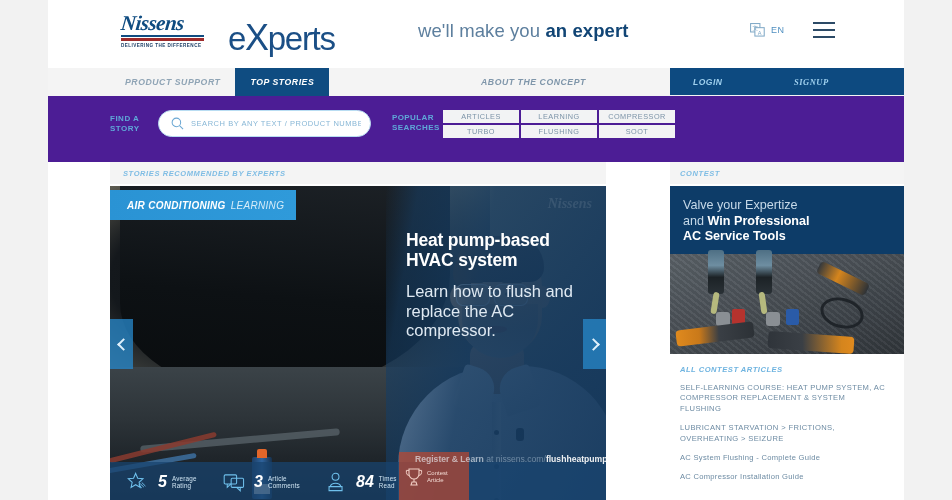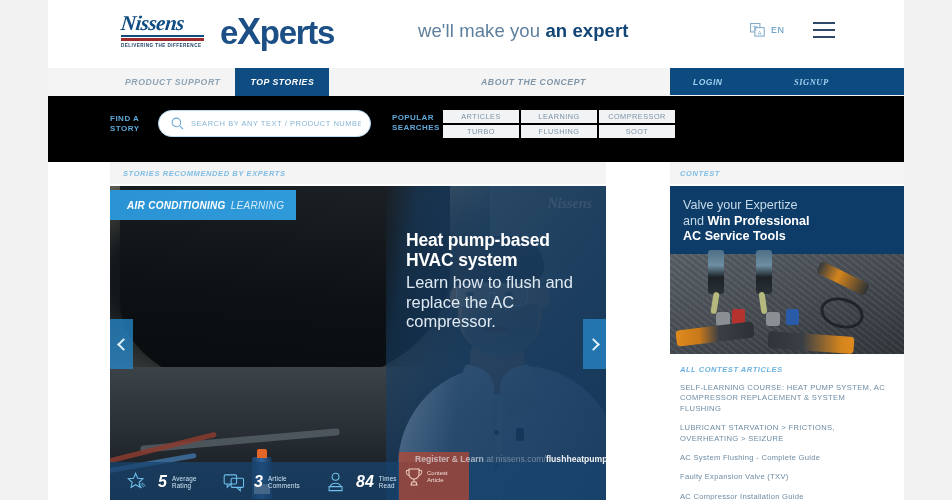--- a/index.html
+++ b/index.html
@@ -37,24 +37,24 @@
     transform: skewX(-6deg);
   }
   .logo-rule-a { width: 83px; height: 2px; background: #0f4c81; margin-top: 1px; }
   .logo-rule-b { width: 83px; height: 3px; background: #9e2b2b; margin-top: 1px; }
   .logo-tagline {
     font-size: 4.6px; letter-spacing: 0.45px;
     color: #1c3f66; margin-top: 2px; font-weight: bold;
     white-space: nowrap;
   }
   .logo-experts {
-    position: absolute; left: 172px; top: 14px;
-    font-size: 33px; font-weight: bold;
+    position: absolute; left: 180px; top: 14px;
+    font-size: 33px; font-weight: normal;
     color: #1b4f86; letter-spacing: -1.3px;
-    line-height: 36px;
+    line-height: 48px;
   }
   .logo-experts .x { color: #1b4f86; font-size: 36px; }
   .slogan {
     position: absolute; left: 370px; top: 20px;
     font-size: 18.5px; color: #5d7f9e; font-weight: 300;
     letter-spacing: 0.1px;
   }
   .slogan b { color: #114575; font-weight: bold; }
   .lang-group {
     position: absolute; left: 702px; top: 23px;
@@ -100,21 +100,21 @@
     display: flex; align-items: center;
   }
   .auth-item {
     font-size: 8.5px; font-style: italic; font-weight: bold;
     letter-spacing: 0.5px; color: #9fd0ee; cursor: pointer;
   }
   .auth-login { position: absolute; left: 23px; }
   .auth-signup { position: absolute; left: 124px; font-family: Liberation Serif, serif; }
 
   
-  .searchrow { position: absolute; left: 0; top: 96px; width: 856px; height: 66px; background: #000000; }
+  .searchrow { position: absolute; left: 0; top: 96px; width: 856px; height: 66px; background: #4c1d95; }
   .find-label {
     position: absolute; left: 62px; top: 18px;
     font-size: 8px; font-weight: bold; color: #5fa8d8;
     letter-spacing: 0.5px; line-height: 10px;
   }
   .search-box {
     position: absolute; left: 110px; top: 14px;
     width: 213px; height: 27px;
     border: 1px solid #b9ddf2; border-radius: 14px;
     background: #fff; display: flex; align-items: center;
@@ -258,21 +258,21 @@
   .hero-text {
     position: absolute; right: 14px; top: 44px; width: 186px;
     color: #fff;
   }
   .hero-title {
     font-size: 17.5px; font-weight: bold; line-height: 20px;
     letter-spacing: -0.2px;
   }
   .hero-sub {
     font-size: 16.5px; font-weight: 300; line-height: 19.5px;
-    color: #dfe9f2; margin-top: 3px;
+    color: #dfe9f2; margin-top: 12px;
   }
   .hero-arrow {
     position: absolute; width: 23px; height: 50px;
     background: rgba(38,133,199,0.78);
     display: flex; align-items: center; justify-content: center;
     cursor: pointer;
   }
   .hero-arrow.left { left: 0; top: 133px; }
   .hero-arrow.right { right: 0; top: 133px; }
   .chev { width: 9px; height: 9px; border-top: 2px solid #dff0fb; border-right: 2px solid #dff0fb; }
@@ -583,18 +583,17 @@
         <div class="cp-tool cp-cable"></div>
       </div>
     </div>
 
     <div class="all-link">ALL CONTEST ARTICLES</div>
 
     <div class="art-list">
       <div class="art-item caps">SELF-LEARNING COURSE: HEAT PUMP SYSTEM, AC COMPRESSOR REPLACEMENT &amp; SYSTEM FLUSHING</div>
       <div class="art-item caps">LUBRICANT STARVATION &gt; FRICTIONS, OVERHEATING &gt; SEIZURE</div>
       <div class="art-item">AC System Flushing - Complete Guide</div>
-      <div class="art-item">Faulty Expansion Valve (TXV)</div>
       <div class="art-item">AC Compressor Installation Guide</div>
     </div>
   </div>
 
 </div>
 
 </body></html>

